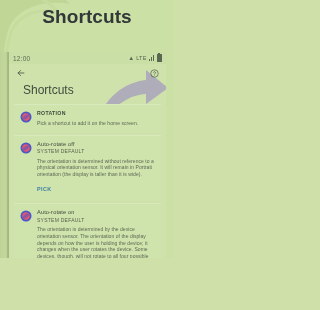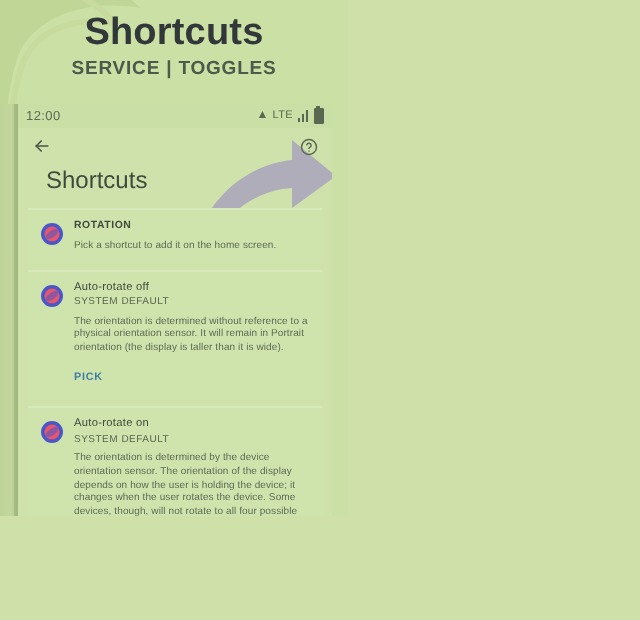--- a/index.html
+++ b/index.html
@@ -274,21 +274,20 @@
 
   <div class="deco-leaf">
     <svg viewBox="0 0 92 96">
       <path d="M4 2 C40 2 70 8 86 26 C62 22 40 28 28 44 C22 54 20 70 18 92 C12 70 6 46 2 24 Z" fill="#b6cf8c"></path>
       <path d="M10 6 C40 10 62 20 74 34 C54 30 36 36 28 52 C24 62 22 76 20 90" fill="none" stroke="#c2d898" stroke-width="3"></path>
     </svg>
   </div>
 
   <div class="banner">
     <div class="banner-title">Shortcuts</div>
-    <div class="banner-sub">SERVICE | TOGGLES</div>
   </div>
 
   <div class="phone-shadow-left"></div>
 
   <div class="phone">
 
     <div class="statusbar">
       <div class="sb-clock">12:00</div>
       <div class="sb-icons">
         <span class="gl">▲</span>

